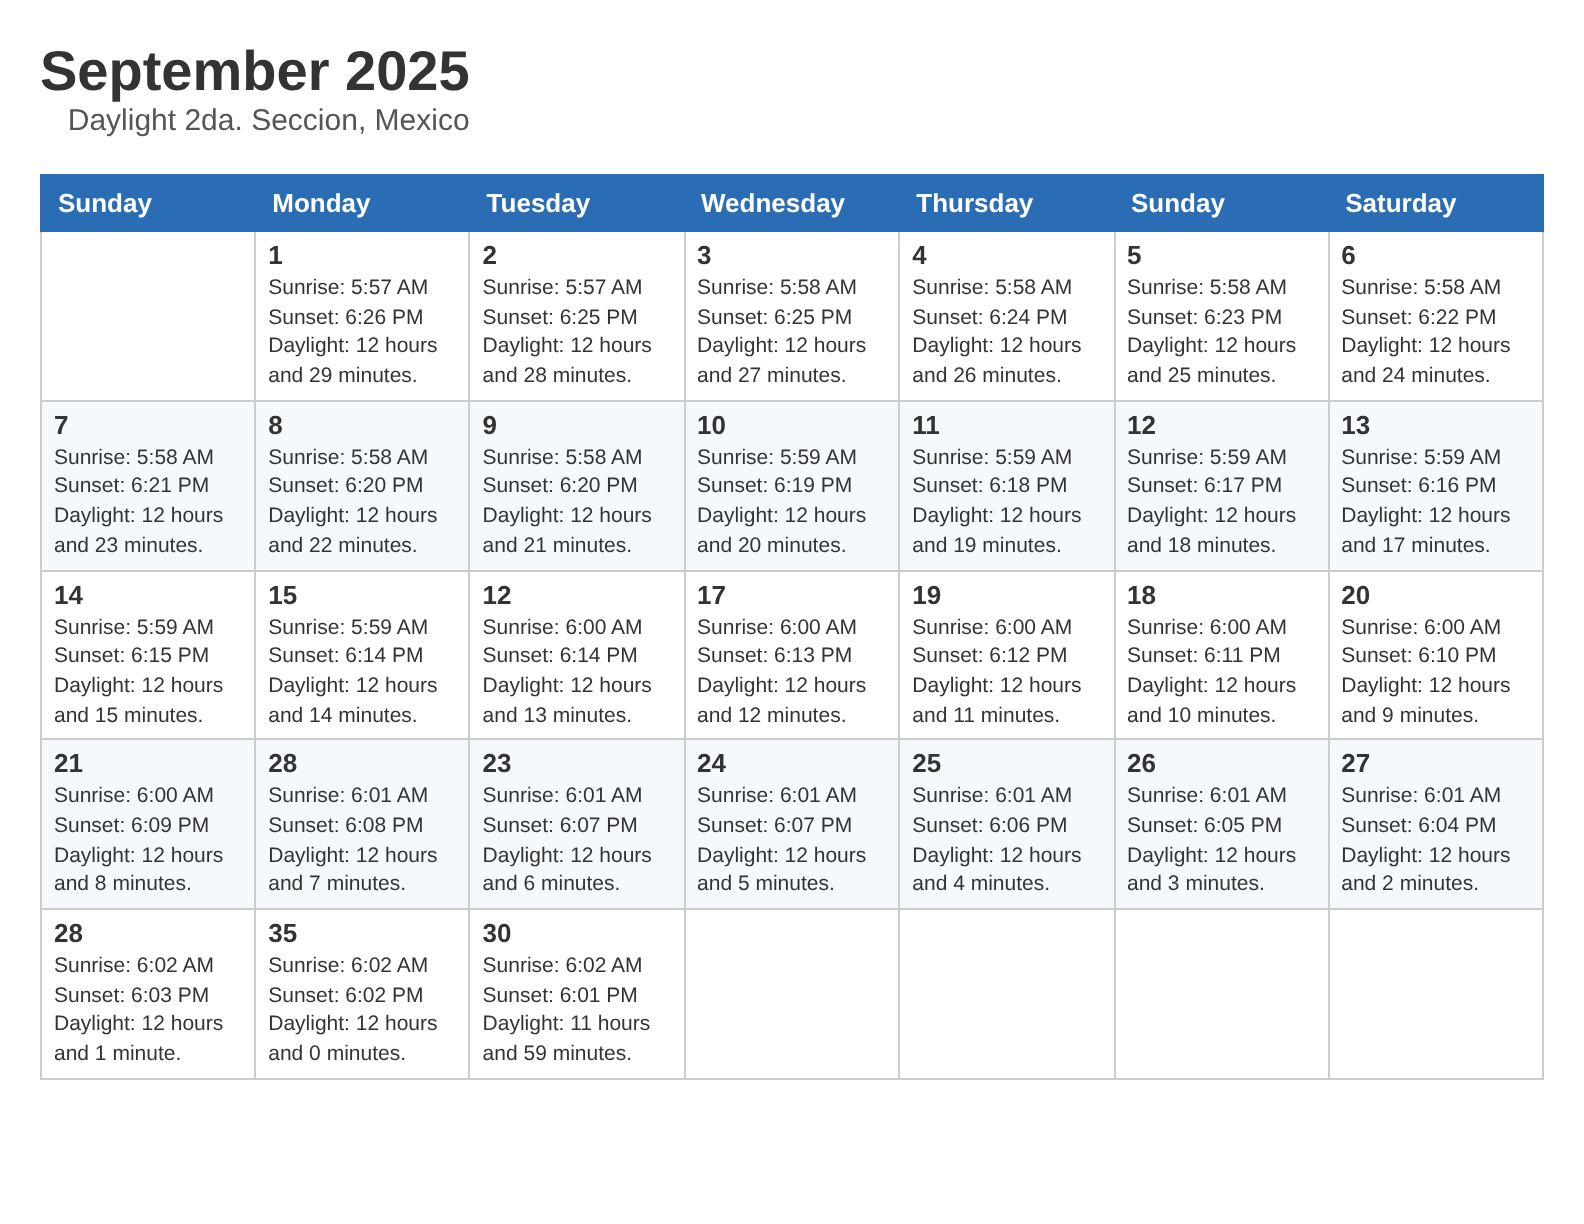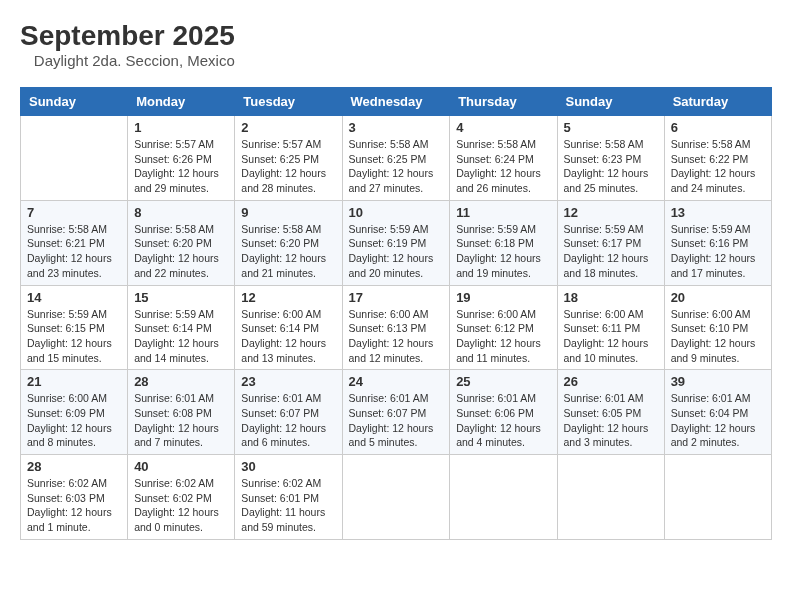--- a/index.html
+++ b/index.html
@@ -298,37 +298,37 @@
 and 4 minutes.</div>
         </td>
         <td>
           <span class="day-number">26</span>
           <div class="day-info" style="white-space: pre-line;">Sunrise: 6:01 AM
 Sunset: 6:05 PM
 Daylight: 12 hours
 and 3 minutes.</div>
         </td>
         <td>
-          <span class="day-number">39</span>
+          <span class="day-number">27</span>
           <div class="day-info" style="white-space: pre-line;">Sunrise: 6:01 AM
 Sunset: 6:04 PM
 Daylight: 12 hours
 and 2 minutes.</div>
         </td>
       </tr>
       <tr>
         <td>
           <span class="day-number">28</span>
           <div class="day-info" style="white-space: pre-line;">Sunrise: 6:02 AM
 Sunset: 6:03 PM
 Daylight: 12 hours
 and 1 minute.</div>
         </td>
         <td>
-          <span class="day-number">40</span>
+          <span class="day-number">35</span>
           <div class="day-info" style="white-space: pre-line;">Sunrise: 6:02 AM
 Sunset: 6:02 PM
 Daylight: 12 hours
 and 0 minutes.</div>
         </td>
         <td>
           <span class="day-number">30</span>
           <div class="day-info" style="white-space: pre-line;">Sunrise: 6:02 AM
 Sunset: 6:01 PM
 Daylight: 11 hours

